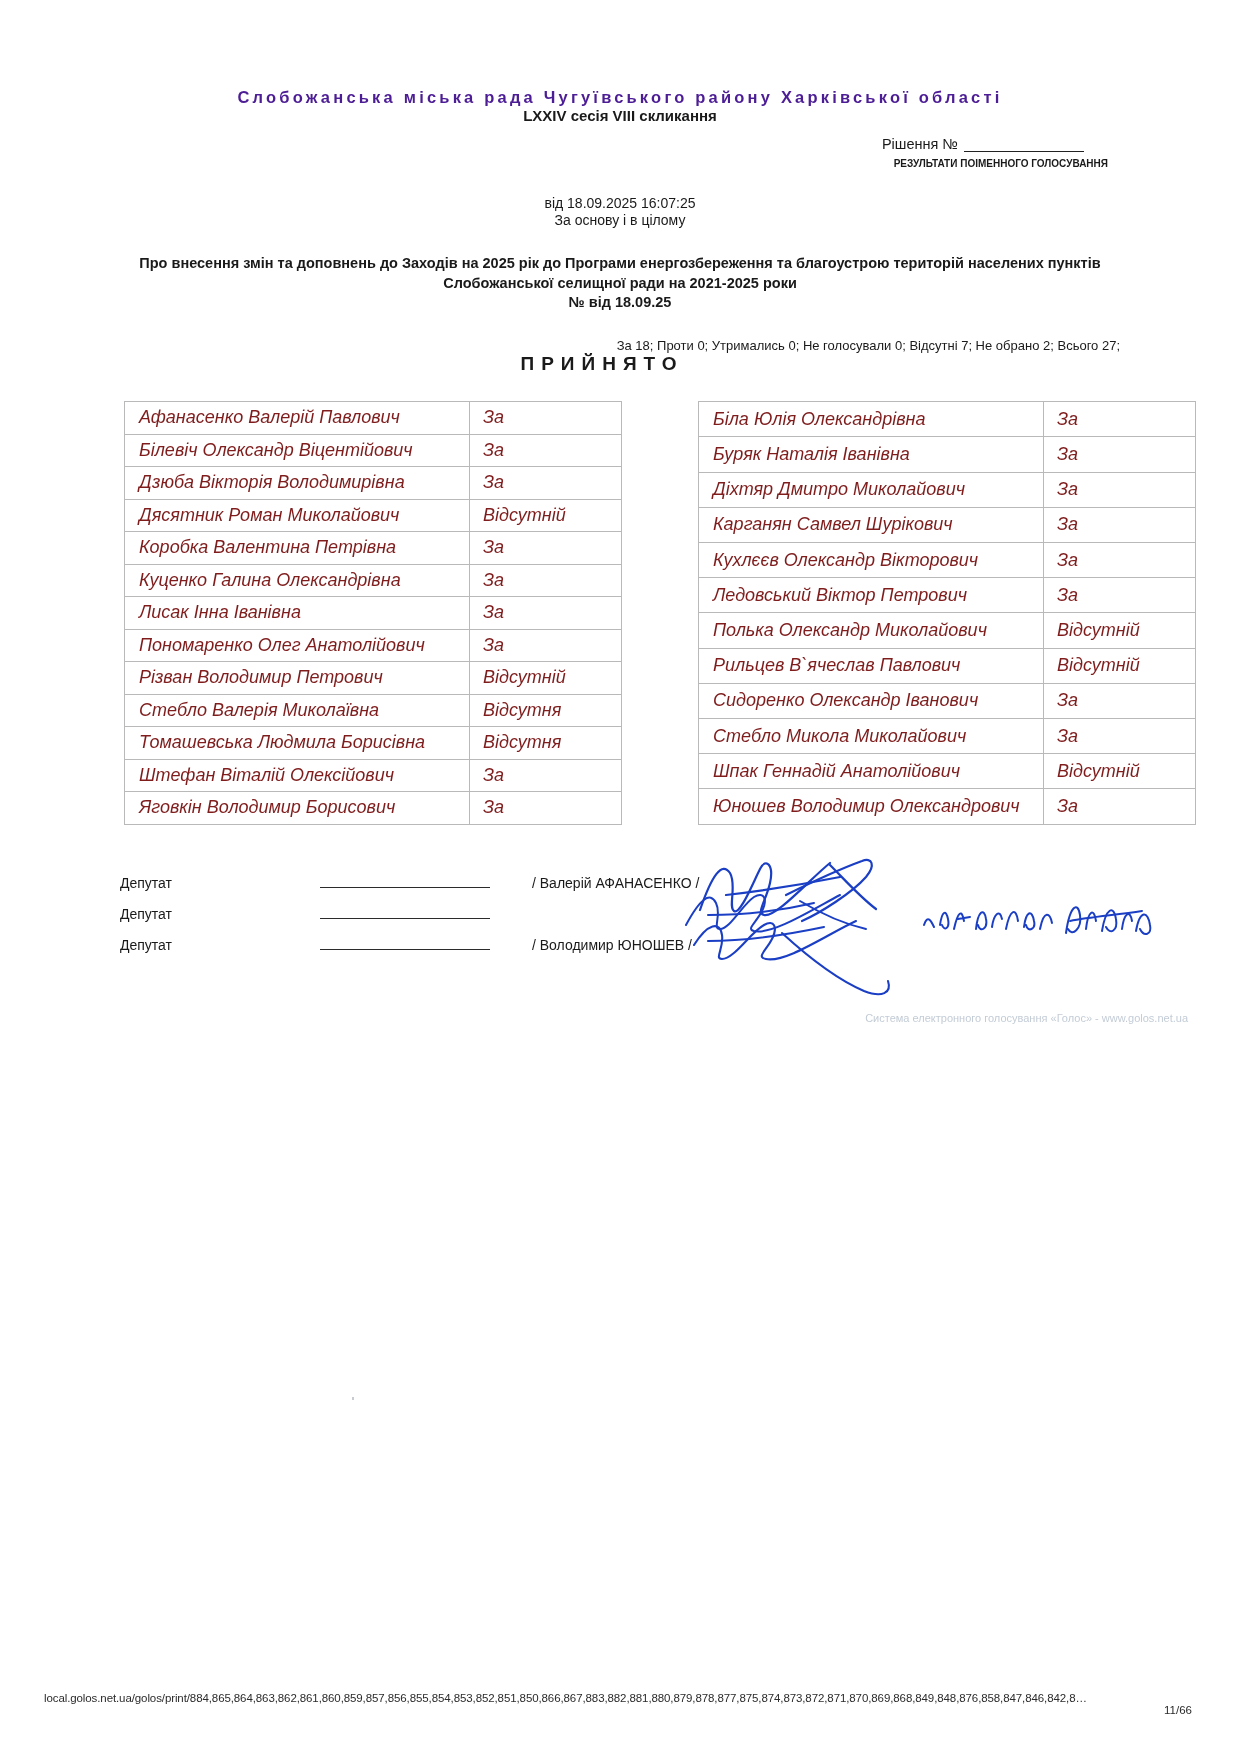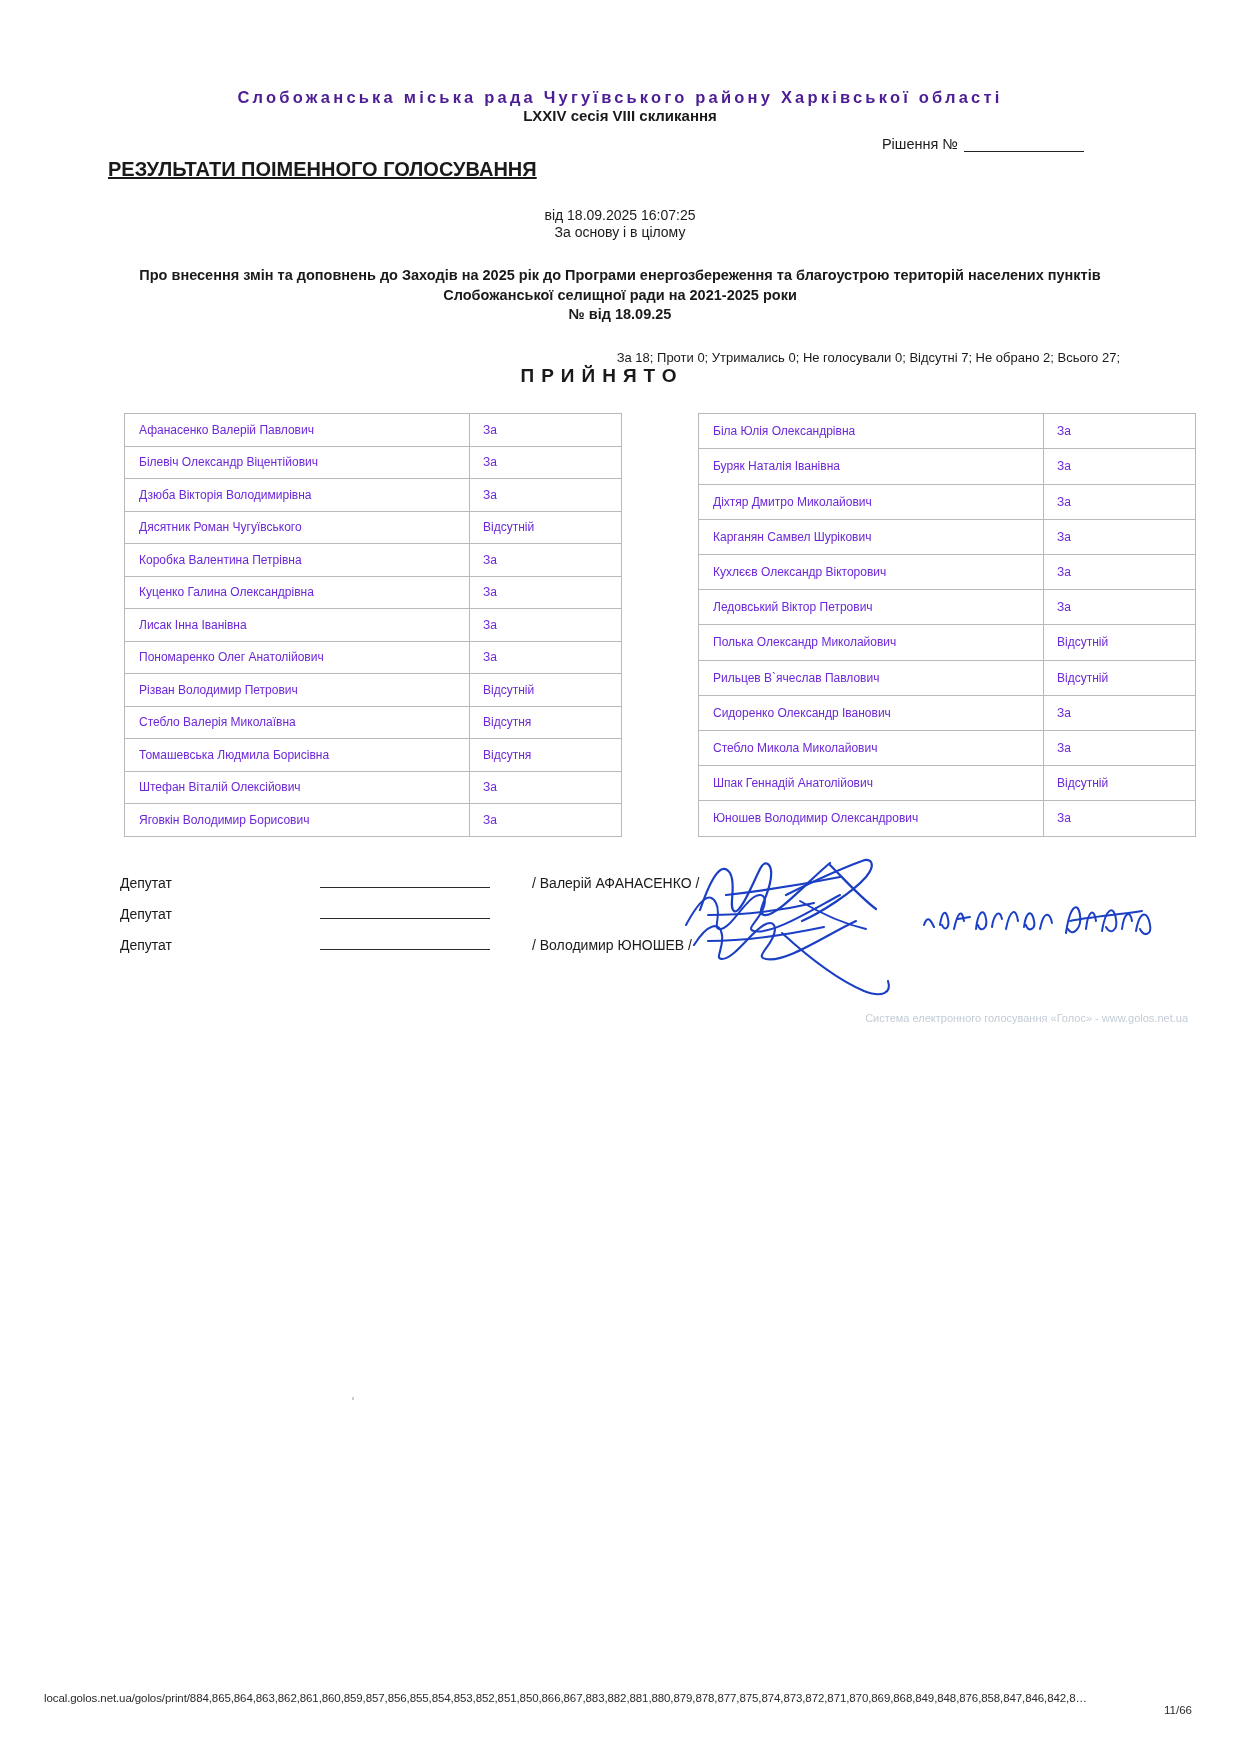--- a/index.html
+++ b/index.html
@@ -95,26 +95,25 @@
   .decision-no .blank {
     display: inline-block;
     width: 120px;
     border-bottom: 1.2px solid #222;
     margin-left: 6px;
     vertical-align: bottom;
     height: 13px;
   }
 
   .results-title {
-    text-align: left;
-    font-size: 20px;
+    text-align: right;
+    font-size: 10px;
     font-weight: bold;
     margin-top: 6px;
     transform: translateX(-12px);
-    text-decoration: underline;
   }
 
   .date-line {
     text-align: center;
     font-size: 14px;
     margin-top: 26px;
   }
   .basis-line {
     text-align: center;
     font-size: 14px;
@@ -158,25 +157,26 @@
     padding-left: 4px;
   }
   .vote-table {
     border-collapse: collapse;
     width: 468px;
     table-layout: fixed;
   }
   .vote-table td {
     border: 1px solid #b9b9b9;
     height: 31.5px;
-    font-size: 12px;
+    font-size: 18px;
     padding: 0 0 0 14px;
-    color: #6d28d9;
+    color: #7f1d1d;
     white-space: nowrap;
     overflow: hidden;
+    font-style: italic;
   }
   .vote-table td.name { width: 330px; }
   .vote-table td.vote { width: 138px; padding-left: 13px; }
 
   
   .signatures {
     position: absolute;
     top: 872px;
     left: 120px;
     width: 1000px;
@@ -263,21 +263,21 @@
             </tr>
             <tr>
               <td class="name">Білевіч Олександр Віцентійович</td>
               <td class="vote">За</td>
             </tr>
             <tr>
               <td class="name">Дзюба Вікторія Володимирівна</td>
               <td class="vote">За</td>
             </tr>
             <tr>
-              <td class="name">Дясятник Роман Чугуївського</td>
+              <td class="name">Дясятник Роман Миколайович</td>
               <td class="vote">Відсутній</td>
             </tr>
             <tr>
               <td class="name">Коробка Валентина Петрівна</td>
               <td class="vote">За</td>
             </tr>
             <tr>
               <td class="name">Куценко Галина Олександрівна</td>
               <td class="vote">За</td>
             </tr>

